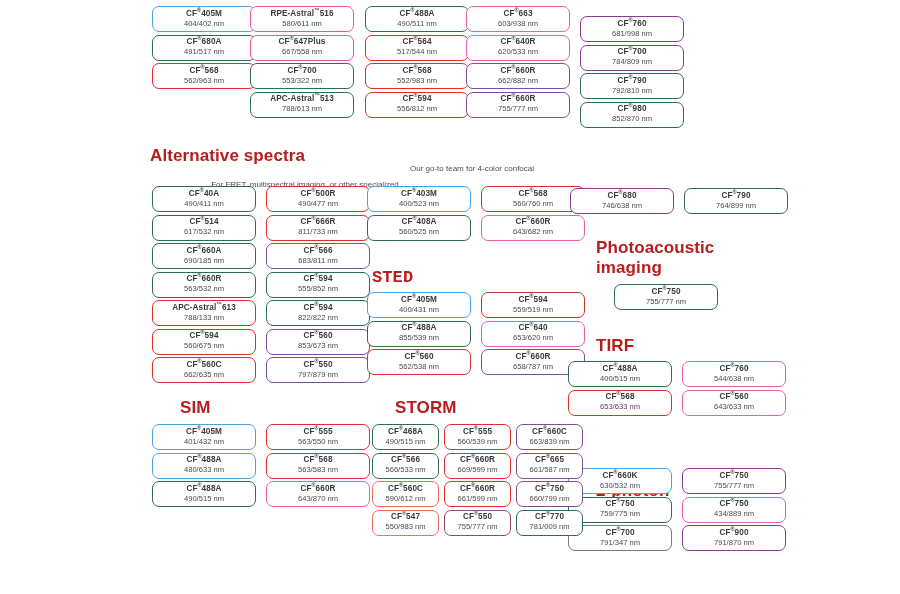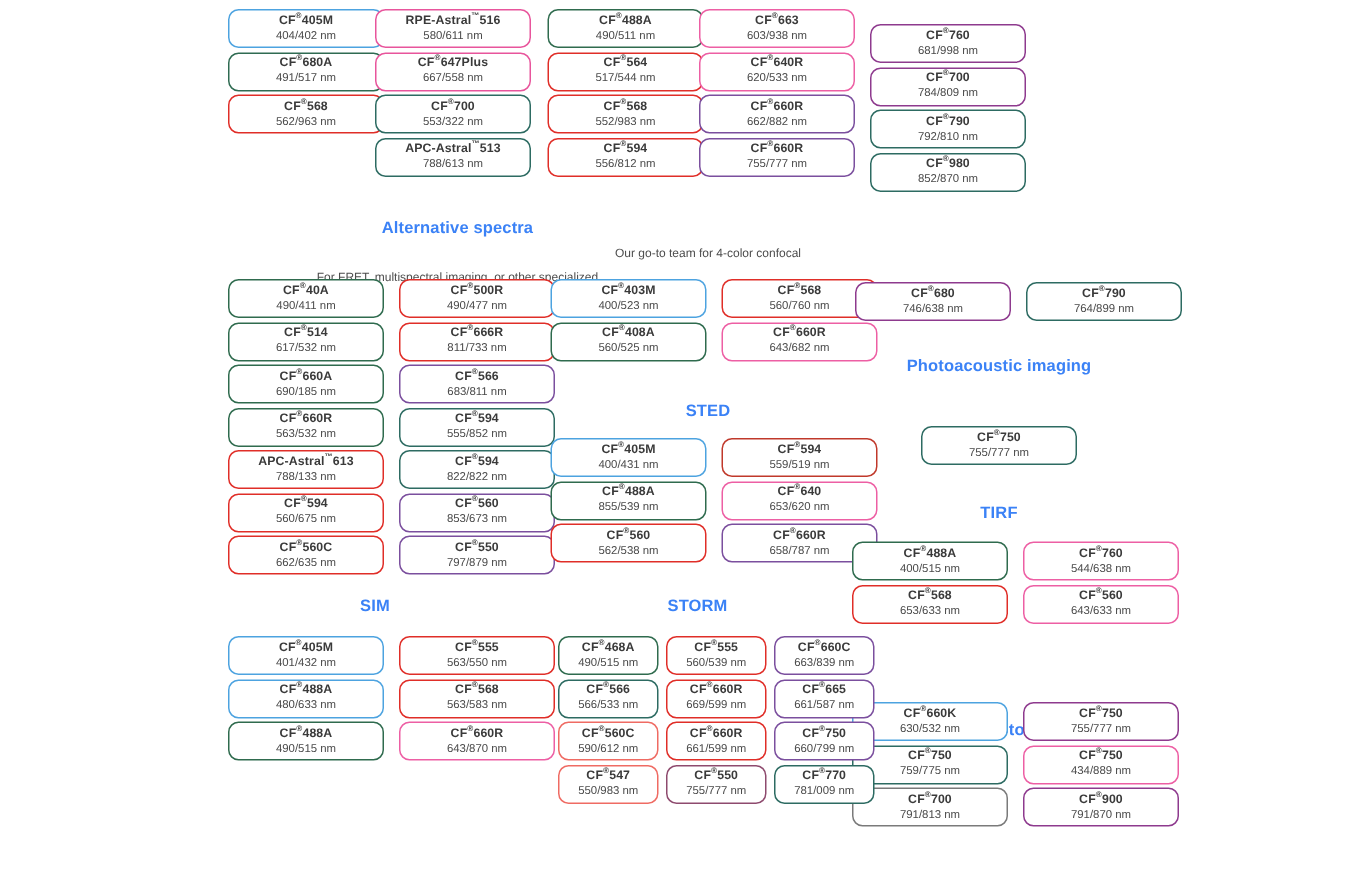--- a/index.html
+++ b/index.html
@@ -41,24 +41,23 @@
     font-size:7.6px;
     font-weight:normal;
     color:#4a4a4a;
     margin-top:1.5px;
     white-space:nowrap;
   }
 
   
   .sec-title{
     position:absolute;
-    font-size:11px;
+    font-size:17px;
     font-weight:bold;
-    color:#3b82f6;
-    text-align:center;
+    color:#b91c1c;
     white-space:nowrap;
     letter-spacing:.1px;
   }
   .sec-title.two-line{white-space:normal;line-height:1.15;}
   .sec-sub{
     position:absolute;
     font-size:8px;
     color:#4d4d4d;
     text-align:center;
     white-space:nowrap;
@@ -212,21 +211,21 @@
       <div class="wl">560/760 nm</div>
     </div>
     <div class="pill" style="left: 367px; top: 214.5px; width: 104px; height: 26px; border-color: rgb(47, 107, 78);">
       <div class="nm">CF<sup>®</sup>408A</div>
       <div class="wl">560/525 nm</div>
     </div>
     <div class="pill" style="left: 481px; top: 214.5px; width: 104px; height: 26px; border-color: rgb(237, 95, 164);">
       <div class="nm">CF<sup>®</sup>660R</div>
       <div class="wl">643/682 nm</div>
     </div>
-    <div class="sec-title" style="left: 372px; top: 268px; width: 200px;">STED</div>
+    <div class="sec-title" style="left: 372px; top: 268px; width: 200px; font-family: Liberation Mono, monospace;">STED</div>
     <div class="pill" style="left: 367px; top: 292px; width: 104px; height: 26px; border-color: rgb(77, 163, 224);">
       <div class="nm">CF<sup>®</sup>405M</div>
       <div class="wl">400/431 nm</div>
     </div>
     <div class="pill" style="left: 481px; top: 292px; width: 104px; height: 26px; border-color: rgb(192, 57, 43);">
       <div class="nm">CF<sup>®</sup>594</div>
       <div class="wl">559/519 nm</div>
     </div>
     <div class="pill" style="left: 367px; top: 320.5px; width: 104px; height: 26px; border-color: rgb(47, 107, 78);">
       <div class="nm">CF<sup>®</sup>488A</div>
@@ -286,21 +285,21 @@
     <div class="pill" style="left: 568px; top: 496.5px; width: 104px; height: 26px; border-color: rgb(45, 107, 98);">
       <div class="nm">CF<sup>®</sup>750</div>
       <div class="wl">759/775 nm</div>
     </div>
     <div class="pill" style="left: 682px; top: 496.5px; width: 104px; height: 26px; border-color: rgb(237, 95, 164);">
       <div class="nm">CF<sup>®</sup>750</div>
       <div class="wl">434/889 nm</div>
     </div>
     <div class="pill" style="left: 568px; top: 525px; width: 104px; height: 26px; border-color: rgb(122, 122, 122);">
       <div class="nm">CF<sup>®</sup>700</div>
-      <div class="wl">791/813 nm</div>
+      <div class="wl">791/347 nm</div>
     </div>
     <div class="pill" style="left: 682px; top: 525px; width: 104px; height: 26px; border-color: rgb(142, 58, 142);">
       <div class="nm">CF<sup>®</sup>900</div>
       <div class="wl">791/870 nm</div>
     </div>
     <div class="sec-title" style="left: 180px; top: 398px; width: 140px;">SIM</div>
     <div class="pill" style="left: 152px; top: 424px; width: 104px; height: 26px; border-color: rgb(77, 163, 224);">
       <div class="nm">CF<sup>®</sup>405M</div>
       <div class="wl">401/432 nm</div>
     </div>

